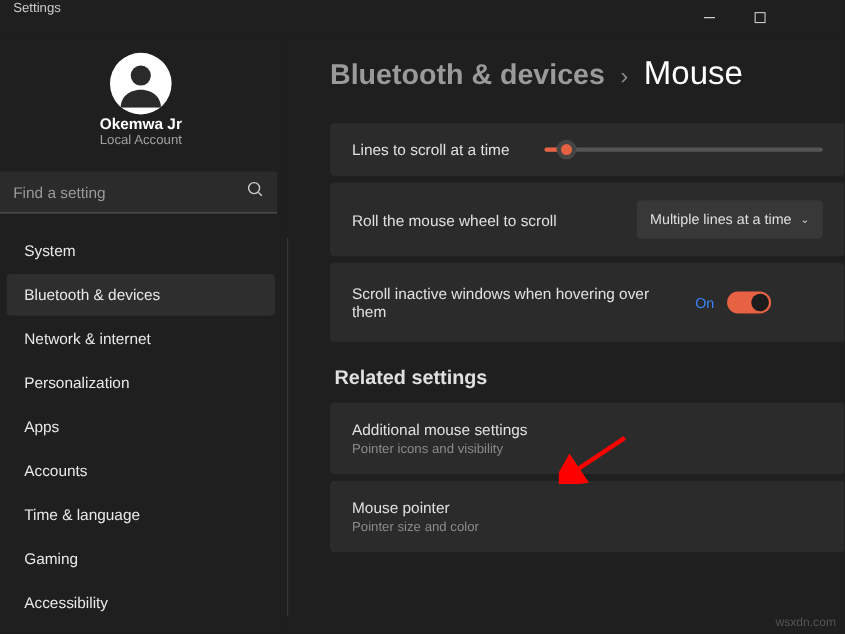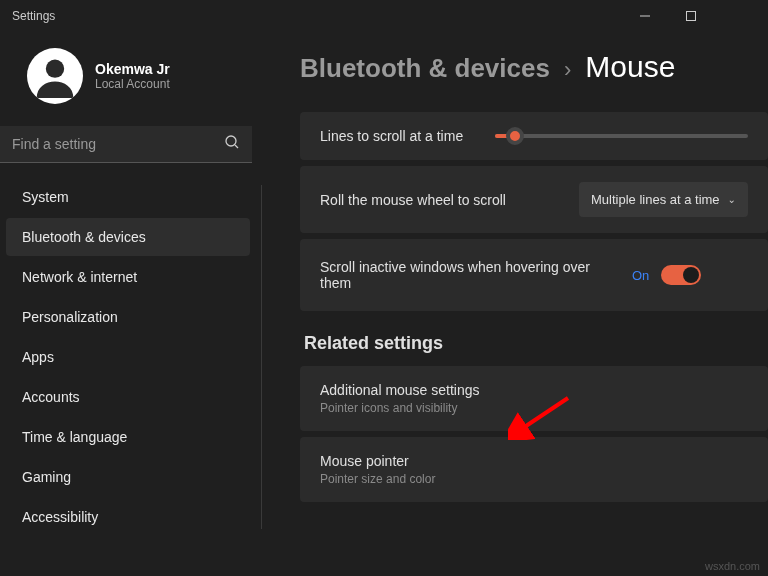--- a/index.html
+++ b/index.html
@@ -1,24 +1,24 @@
 <!DOCTYPE html>
 <html><head>
 <meta charset="utf-8">
 <style>
 * { margin: 0; padding: 0; box-sizing: border-box; font-family: "Segoe UI", sans-serif; }
 body { background: #1f1f1f; color: #fff; width: 768px; height: 576px; overflow: hidden; position: relative; }
-.titlebar { height: 32px; display: flex; align-items: center; padding: 0 8px; background: #1f1f1f; }
+.titlebar { height: 32px; display: flex; align-items: flex-start; padding: 0 8px; background: #1f1f1f; }
 .titlebar-title { font-size: 12px; color: #ccc; margin-left: 4px; }
 .titlebar-controls { margin-left: auto; display: flex; gap: 0; }
 .titlebar-btn { width: 46px; height: 32px; display: flex; align-items: center; justify-content: center; color: #ccc; }
 .titlebar-btn svg { width: 12px; height: 12px; }
 .app-body { display: flex; height: calc(100% - 32px); }
 .sidebar { width: 256px; background: #1f1f1f; display: flex; flex-direction: column; padding: 6px 0; }
-.user-block { display: flex; align-items: center; gap: 12px; padding: 10px 27px; margin-bottom: 12px; }
+.user-block { display: flex; align-items: center; gap: 0; padding: 10px 27px; margin-bottom: 12px; flex-direction: column; }
 .avatar { width: 56px; height: 56px; border-radius: 50%; background: #fff; display: flex; align-items: center; justify-content: center; overflow: hidden; }
 .avatar svg { width: 44px; height: 44px; }
 .user-text { display: flex; flex-direction: column; }
 .user-name { font-size: 14px; font-weight: 600; color: #fff; }
 .user-sub { font-size: 12px; color: #a0a0a0; }
 .search-wrap { margin: 0 4px 14px 0; background: #2b2b2b; border-bottom: 1px solid #555; display: flex; align-items: center; padding: 8px 12px; border-radius: 0; }
 .search-inp { flex: 1; background: transparent; border: none; outline: none; color: #ccc; font-size: 14px; }
 .search-inp::placeholder { color: #999; }
 .search-icon { color: #ccc; }
 .nav { display: flex; flex-direction: column; position: relative; }

